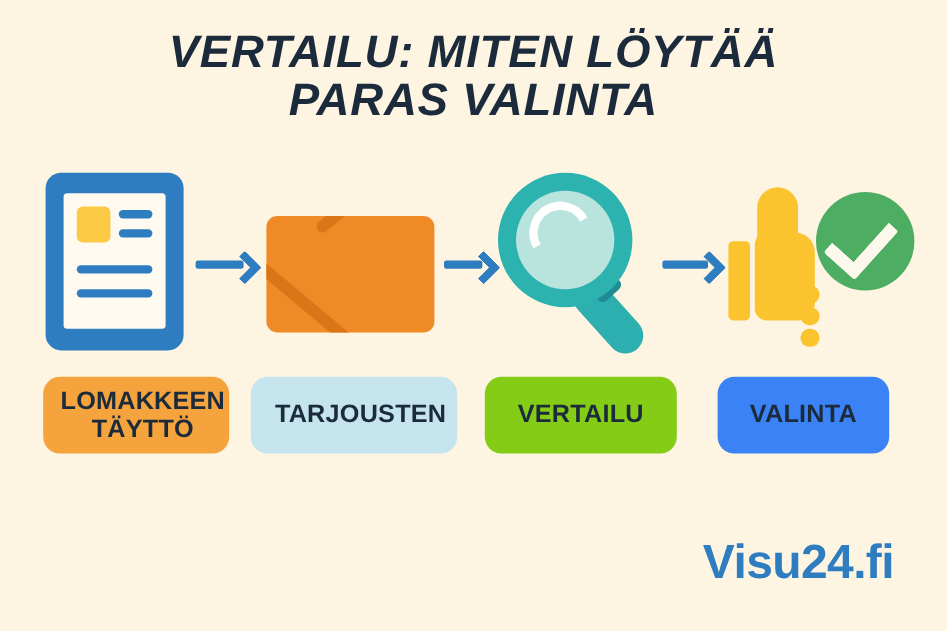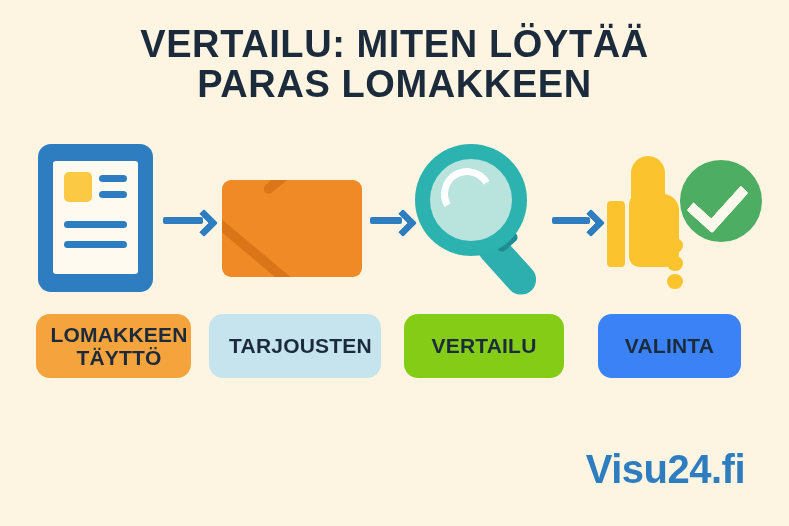--- a/index.html
+++ b/index.html
@@ -22,20 +22,21 @@
   }
 
   
   .title-block {
     position: absolute;
     left: 0;
     top: 24px;
     width: 789px;
     text-align: center;
     line-height: 1.06;
+    font-style: italic;
   }
   .title-line {
     display: block;
     font-family: "Liberation Sans", sans-serif;
     font-weight: bold;
     font-size: 38px;
     letter-spacing: 0.6px;
     color: #1C2B3C;
     white-space: nowrap;
   }
@@ -339,21 +340,21 @@
     margin-left: 32px;
   }
 </style>
 </head>
 <body>
 
 <div id="infographic">
 
   <div class="title-block">
     <span class="title-line">VERTAILU: MITEN LÖYTÄÄ</span>
-    <span class="title-line">PARAS LOMAKKEEN</span>
+    <span class="title-line">PARAS VALINTA</span>
   </div>
 
   <div class="icon-row">
 
     <div class="icon-slot">
       <div class="doc-frame">
         <div class="doc-page">
           <div class="doc-square"></div>
           <div class="doc-line s1"></div>
           <div class="doc-line s2"></div>

